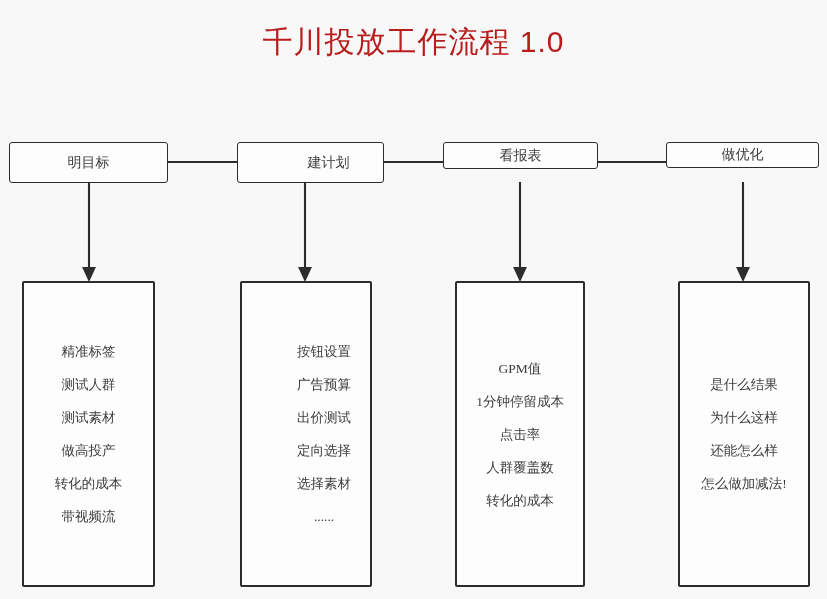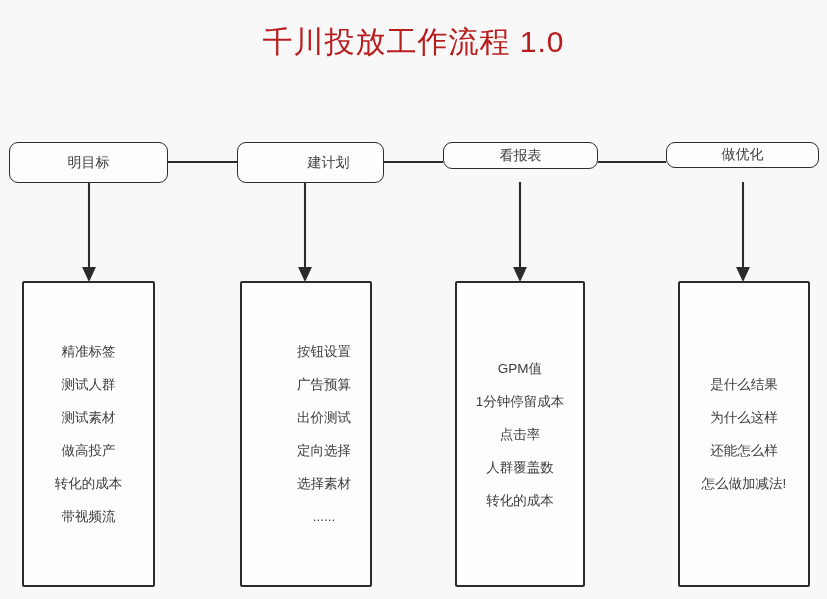--- a/index.html
+++ b/index.html
@@ -35,21 +35,21 @@
     left: 0;
     top: 0;
     width: 827px;
     height: 599px;
     pointer-events: none;
   }
   .stage-box {
     position: absolute;
     box-sizing: border-box;
     border: 1.8px solid #2c2c2c;
-    border-radius: 9px;
+    border-radius: 3px;
     background: #fdfdfd;
     display: flex;
     align-items: center;
     justify-content: center;
     font-size: 14px;
     color: #3c3c3c;
   }
   .detail-box {
     position: absolute;
     box-sizing: border-box;
@@ -60,20 +60,21 @@
     flex-direction: column;
     align-items: center;
     justify-content: center;
   }
   .detail-list {
     display: flex;
     flex-direction: column;
     align-items: center;
     justify-content: center;
     width: 100%;
+    font-family: Liberation Serif, serif;
   }
   .detail-item {
     font-size: 13.5px;
     color: #3c3c3c;
     line-height: 33px;
     white-space: nowrap;
     text-align: center;
   }
 </style>
 </head>

